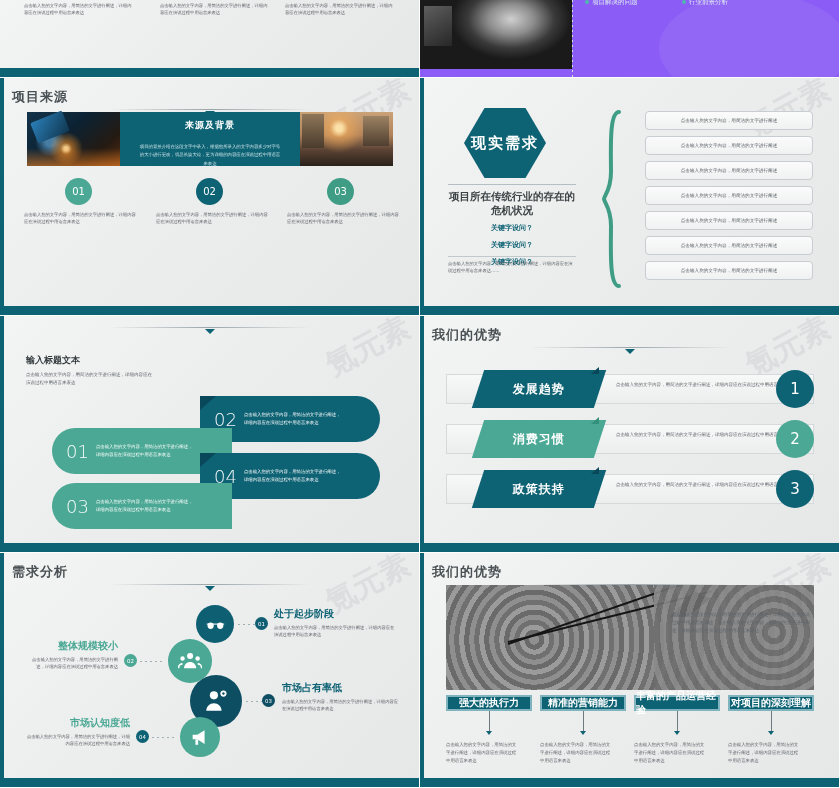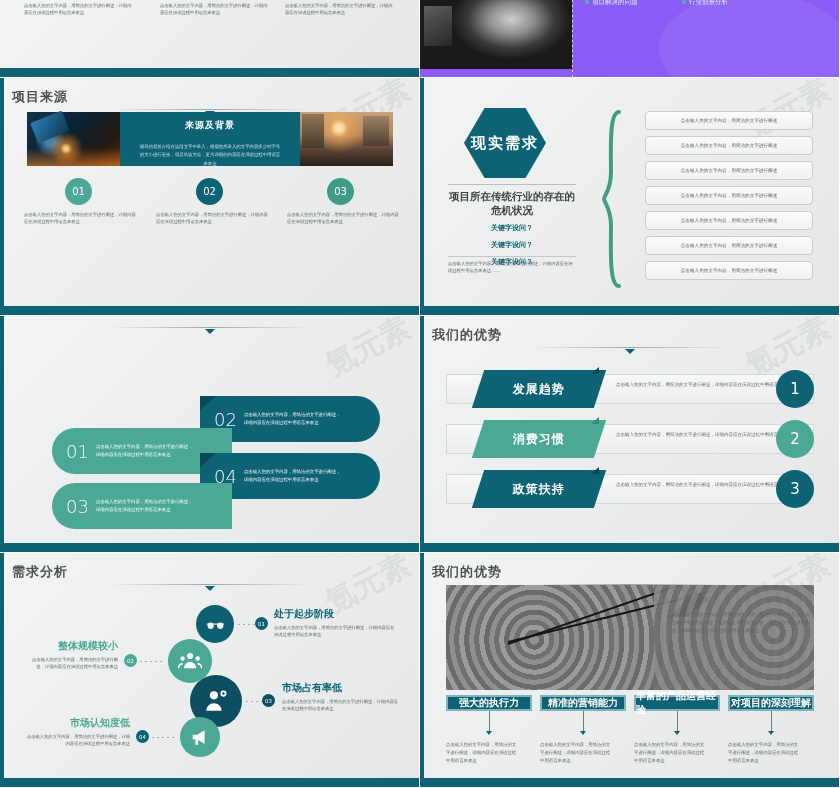--- a/index.html
+++ b/index.html
@@ -284,20 +284,24 @@
   </div>
 
   <div class="slide">
     <div class="edge-l"></div>
     <div class="stitle">
       <div class="rule"></div>
       <div class="tri"></div>
     </div>
     <div class="wm">氪元素</div>
 
+    <div class="subt">
+      <h4>输入标题文本</h4>
+      <p>点击输入您的文字内容，用简洁的文字进行阐述，详细内容应在演说过程中用语言来表达</p>
+    </div>
 
     <div class="ribbon rb-teal" style="left:200px;top:80px;width:180px;border-radius:0 23px 23px 0">
       <div class="rb-num">02</div>
       <div class="rb-txt">点击输入您的文字内容，用简洁的文字进行阐述，详细内容应在演说过程中用语言来表达</div>
     </div>
     <div class="fold" style="left:200px;top:80px;background:#09485a;clip-path:polygon(0 0,100% 0,0 100%)"></div>
 
     <div class="ribbon rb-green" style="left:52px;top:112px;width:180px;border-radius:23px 0 0 23px">
       <div class="rb-num">01</div>
       <div class="rb-txt">点击输入您的文字内容，用简洁的文字进行阐述，详细内容应在演说过程中用语言来表达</div>

